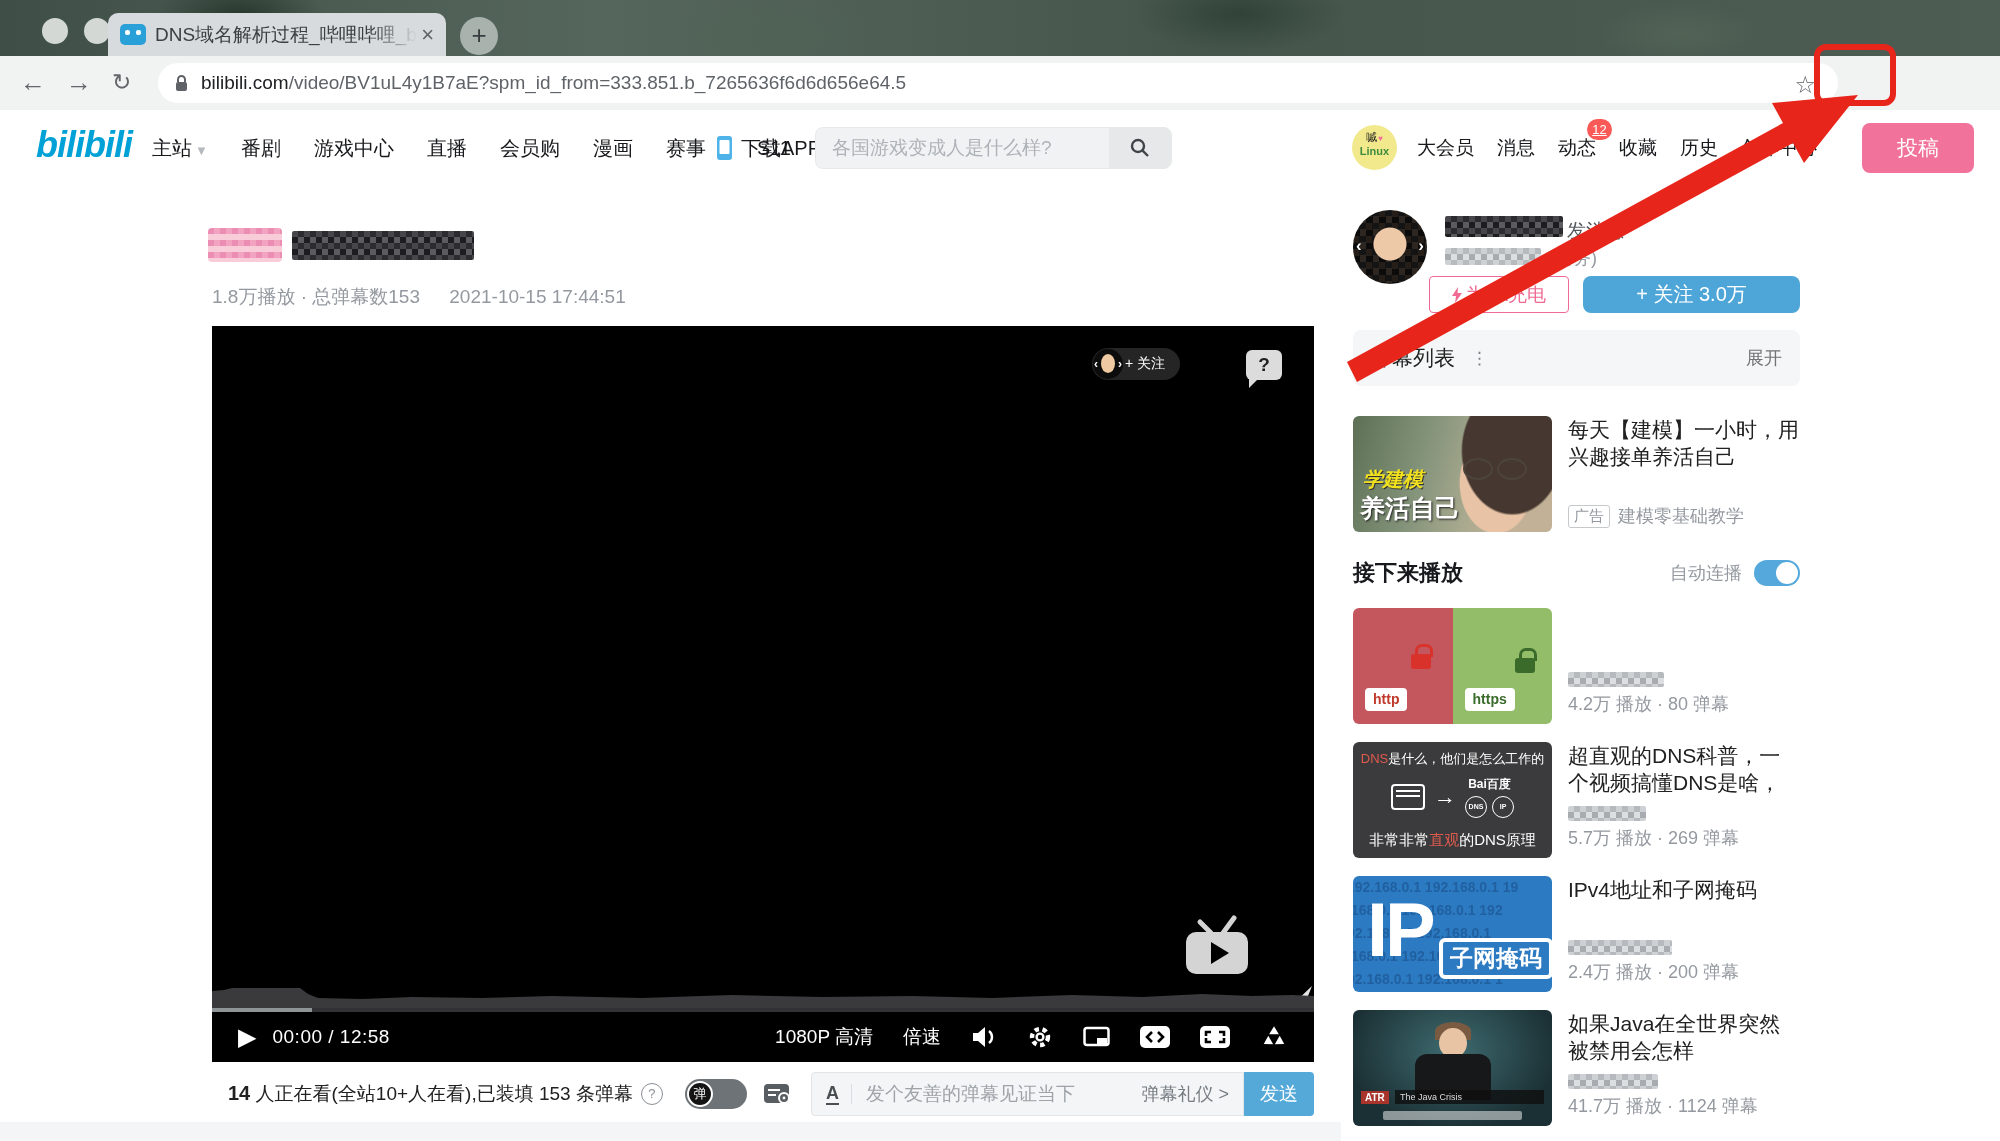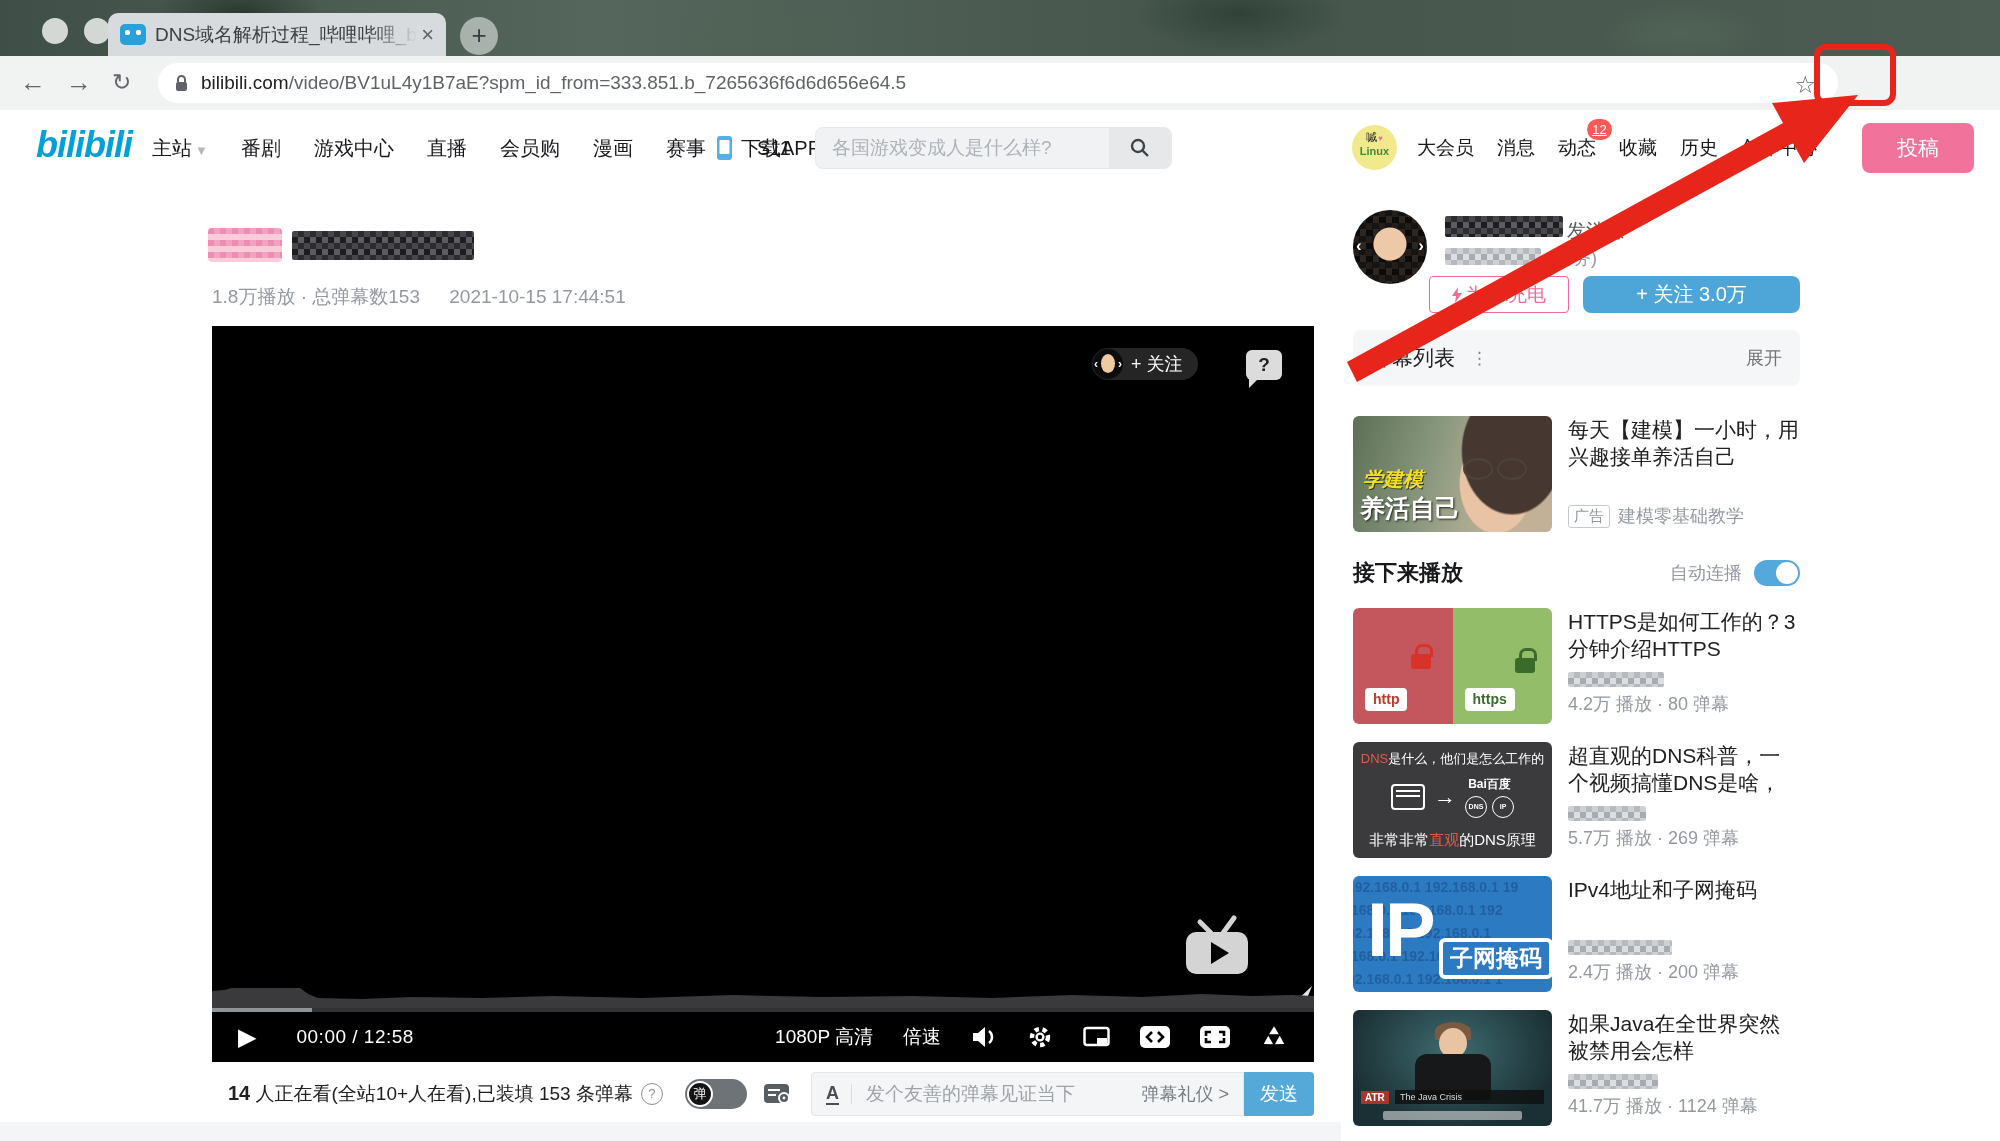--- a/index.html
+++ b/index.html
@@ -76,33 +76,33 @@
   .vstats{position:absolute;left:212px;top:284px;font-size:19px;color:#9499a0;}
   .vstats .date{margin-left:24px;}
 
   .player{position:absolute;left:212px;top:326px;width:1102px;height:736px;background:#000;}
   .fpill{position:absolute;left:880px;top:22px;height:32px;border-radius:16px;background:rgba(40,40,40,.92);
     display:flex;align-items:center;padding-right:15px;}
   .egg{position:relative;width:30px;height:30px;border-radius:50%;background:#0c0c0c;margin:1px;flex:0 0 auto;}
   .egg .e{position:absolute;left:8px;top:5px;width:14px;height:19px;border-radius:50%;background:#efc9a2;}
   .egg .cl,.egg .cr{position:absolute;top:8px;color:#fff;font-size:12px;font-weight:bold;}
   .egg .cl{left:1px;} .egg .cr{right:1px;}
-  .fpill .ft{color:#fff;font-size:18px;margin-left:7px;white-space:nowrap;}
+  .fpill .ft{color:#fff;font-size:14px;margin-left:1px;white-space:nowrap;}
   .helpb{position:absolute;left:1034px;top:24px;width:36px;height:30px;background:#dcdcdc;border-radius:6px;
     color:#1f1f1f;font-weight:bold;font-size:19px;text-align:center;line-height:30px;}
   .helpb:after{content:"";position:absolute;left:3px;bottom:-8px;border:5px solid transparent;border-top-color:#dcdcdc;border-left-color:#dcdcdc;}
   .wm{position:absolute;left:966px;top:586px;}
   .pin{position:absolute;left:1078px;top:658px;}
   .histo{position:absolute;left:0;bottom:54px;width:1102px;height:26px;}
   .pbar{position:absolute;left:0;bottom:50px;width:1102px;height:4px;background:#323234;}
   .pbuf{width:100px;height:4px;background:#8f9496;}
   .controls{position:absolute;left:0;bottom:0;width:1102px;height:50px;display:flex;align-items:center;
     padding:0 26px;box-sizing:border-box;color:#fff;}
   .playtri{font-size:24px;color:#fff;}
-  .ptime{font-size:19px;margin-left:40px;letter-spacing:.5px;}
+  .ptime{font-size:19px;margin-left:16px;letter-spacing:.5px;}
   .rctl{margin-left:auto;display:flex;align-items:center;gap:30px;font-size:19px;}
 
   .sendbar{position:absolute;left:212px;top:1066px;width:1102px;height:56px;background:#fff;display:flex;align-items:center;}
   .cnt{margin-left:16px;font-size:19px;color:#212121;white-space:nowrap;}
   .cnt b{font-size:20px;}
   .qcirc{width:20px;height:20px;border:1.5px solid #8a8f94;border-radius:50%;color:#8a8f94;font-size:13px;
     text-align:center;line-height:20px;margin-left:8px;flex:0 0 auto;}
   .dtoggle{position:relative;width:62px;height:30px;border-radius:15px;background:#6e7377;margin-left:22px;flex:0 0 auto;}
   .dknob{position:absolute;left:2px;top:2px;width:26px;height:26px;border-radius:50%;background:#141414;
     border:2px solid #fff;box-sizing:border-box;color:#fff;font-size:13px;text-align:center;line-height:22px;}
@@ -434,21 +434,20 @@
           <span class="lockarc" style="left:62px;top:36px;border-color:#d8322a"></span>
           <span class="lockbody" style="left:58px;top:46px;background:#d8322a"></span>
         </div>
         <div class="hr">
           <span class="pilllab" style="color:#3a6b2a">https</span>
           <span class="lockarc" style="left:66px;top:40px;border-color:#3a6b2a"></span>
           <span class="lockbody" style="left:62px;top:50px;background:#3a6b2a"></span>
         </div>
       </div>
       <div class="itxt">
-        <div class="ititle">HTTPS是如何工作的？3分钟介绍HTTPS</div>
         <div class="imos mz mz-gray" style="width:96px"></div>
         <div class="istats">4.2万 播放 · 80 弹幕</div>
       </div>
     </div>
 
     <div class="vitem" style="top:532px">
       <div class="thumb th-dns">
         <div class="tt"><span class="r">DNS</span><span>是什么，他们是怎么工作的</span></div>
         <div class="mid">
           <span class="dev"></span>

